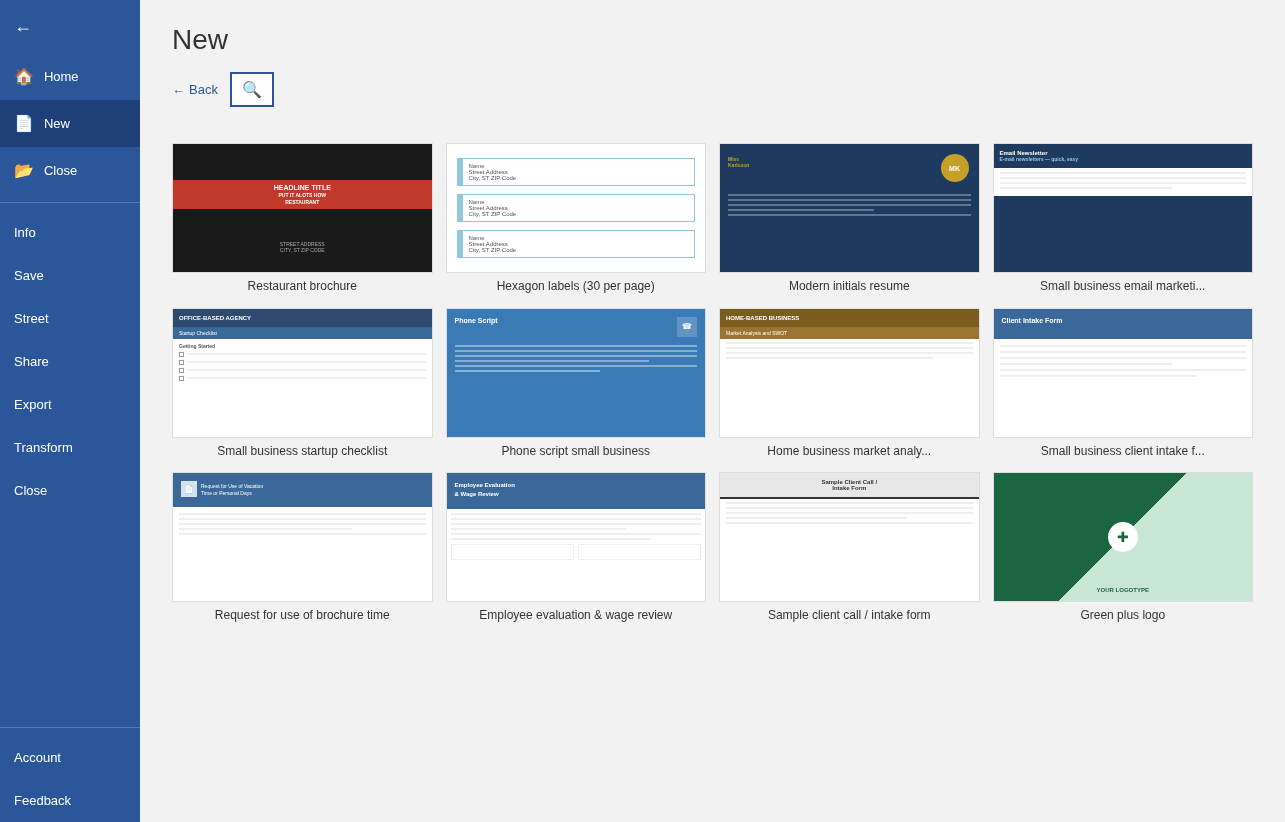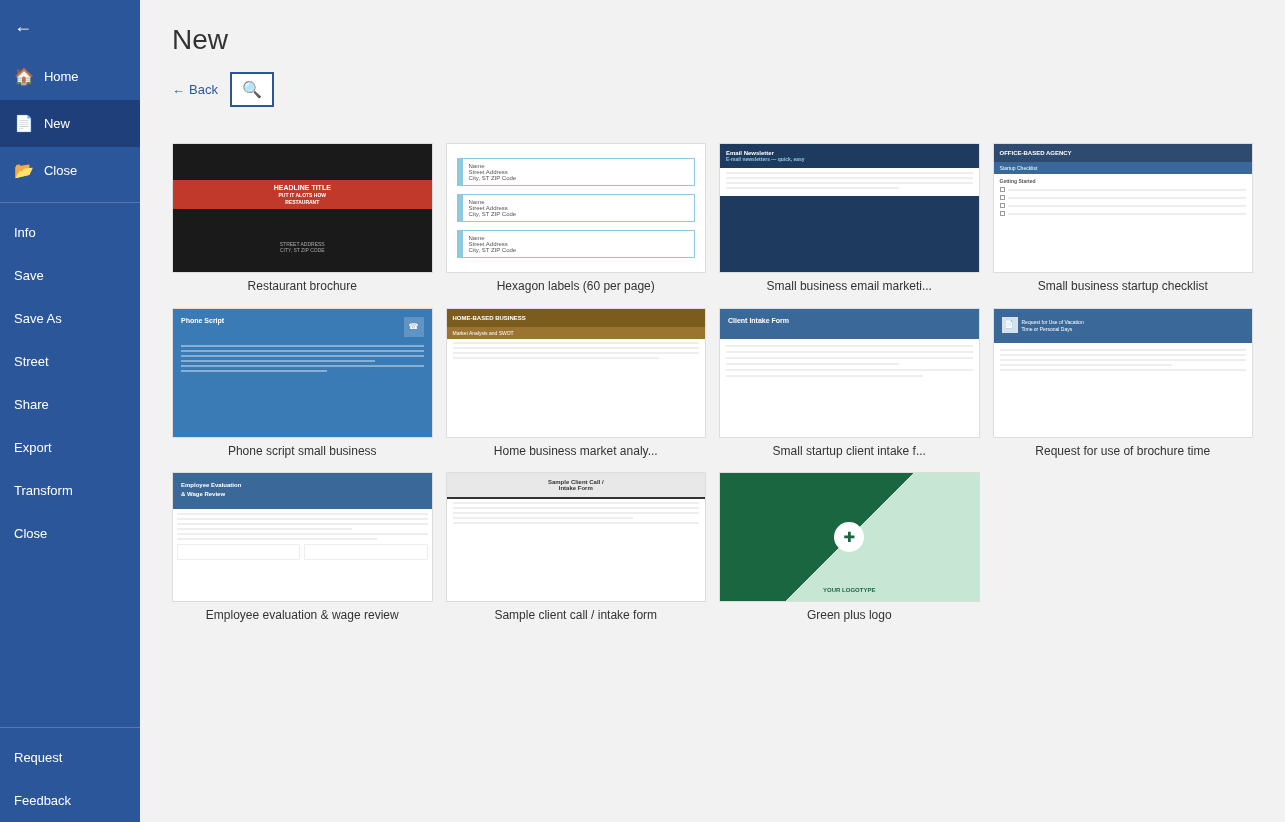--- a/index.html
+++ b/index.html
@@ -229,43 +229,40 @@
 
   <div class="divider"></div>
 
   <div class="nav-item">
     <span>Info</span>
   </div>
   <div class="nav-item">
     <span>Save</span>
   </div>
   <div class="nav-item">
-    <span>Save As</span>
-  </div>
-  <div class="nav-item">
     <span>Street</span>
   </div>
   <div class="nav-item">
     <span>Share</span>
   </div>
   <div class="nav-item">
     <span>Export</span>
   </div>
   <div class="nav-item">
     <span>Transform</span>
   </div>
   <div class="nav-item">
     <span>Close</span>
   </div>
 
   <div class="spacer"></div>
   <div class="divider"></div>
 
   <div class="nav-item">
-    <span>Request</span>
+    <span>Account</span>
   </div>
   <div class="nav-item">
     <span>Feedback</span>
   </div>
 </div>
 
 <div id="main">
   <div id="main-header">
     <h1>New</h1>
     <div class="search-bar">
@@ -305,23 +302,39 @@
               <div class="mini-label-text">Street Address</div>
               <div class="mini-label-text">City, ST ZIP Code</div>
             </div>
           <div class="mini-label-item">
               <div class="mini-label-text">Name</div>
               <div class="mini-label-text">Street Address</div>
               <div class="mini-label-text">City, ST ZIP Code</div>
             </div>
         </div>
       </div>
-      <div class="template-label">Hexagon labels (60 per page)</div>
-    </div>
-
+      <div class="template-label">Hexagon labels (30 per page)</div>
+    </div>
+
+    <div class="template-card">
+      <div class="template-thumb">
+        <div class="mini-resume">
+          <div class="avatar">MK</div>
+          <div class="name" style="color:#c5a028;font-size:5px;">Miss<br>Karlsson</div>
+          <div class="lines">
+            <div class="line"></div>
+              <div class="line"></div>
+              <div class="line"></div>
+            <div class="line" style="width:60%;"></div>
+              <div class="line"></div>
+          </div>
+        </div>
+      </div>
+      <div class="template-label">Modern initials resume</div>
+    </div>
 
     <div class="template-card">
       <div class="template-thumb">
         <div class="mini-email">
           <div class="header" style="background:#1e3a5f;padding:6px;">
             <div style="color:white;font-size:6px;font-weight:bold;">Email Newsletter</div>
             <div style="color:#90c8e8;font-size:5px;">E-mail newsletters — quick, easy</div>
           </div>
           <div class="body" style="padding:4px 6px;">
             <div class="body-line"></div>
@@ -403,21 +416,21 @@
           <div class="form">
             <div class="line"></div>
               <div class="line"></div>
               <div class="line"></div>
               <div class="line" style="width:70%;"></div>
             <div class="line"></div>
               <div class="line" style="width:80%;"></div>
           </div>
         </div>
       </div>
-      <div class="template-label">Small startup client intake f...</div>
+      <div class="template-label">Small business client intake f...</div>
     </div>
 
     <div class="template-card">
       <div class="template-thumb">
         <div class="mini-vacation">
           <div class="logo">📄</div>
           <div style="position:absolute;top:10px;left:28px;color:white;font-size:5px;line-height:1.4;">Request for Use of Vacation<br>Time or Personal Days</div>
           <div class="form">
             <div class="line"></div>
               <div class="line"></div>

